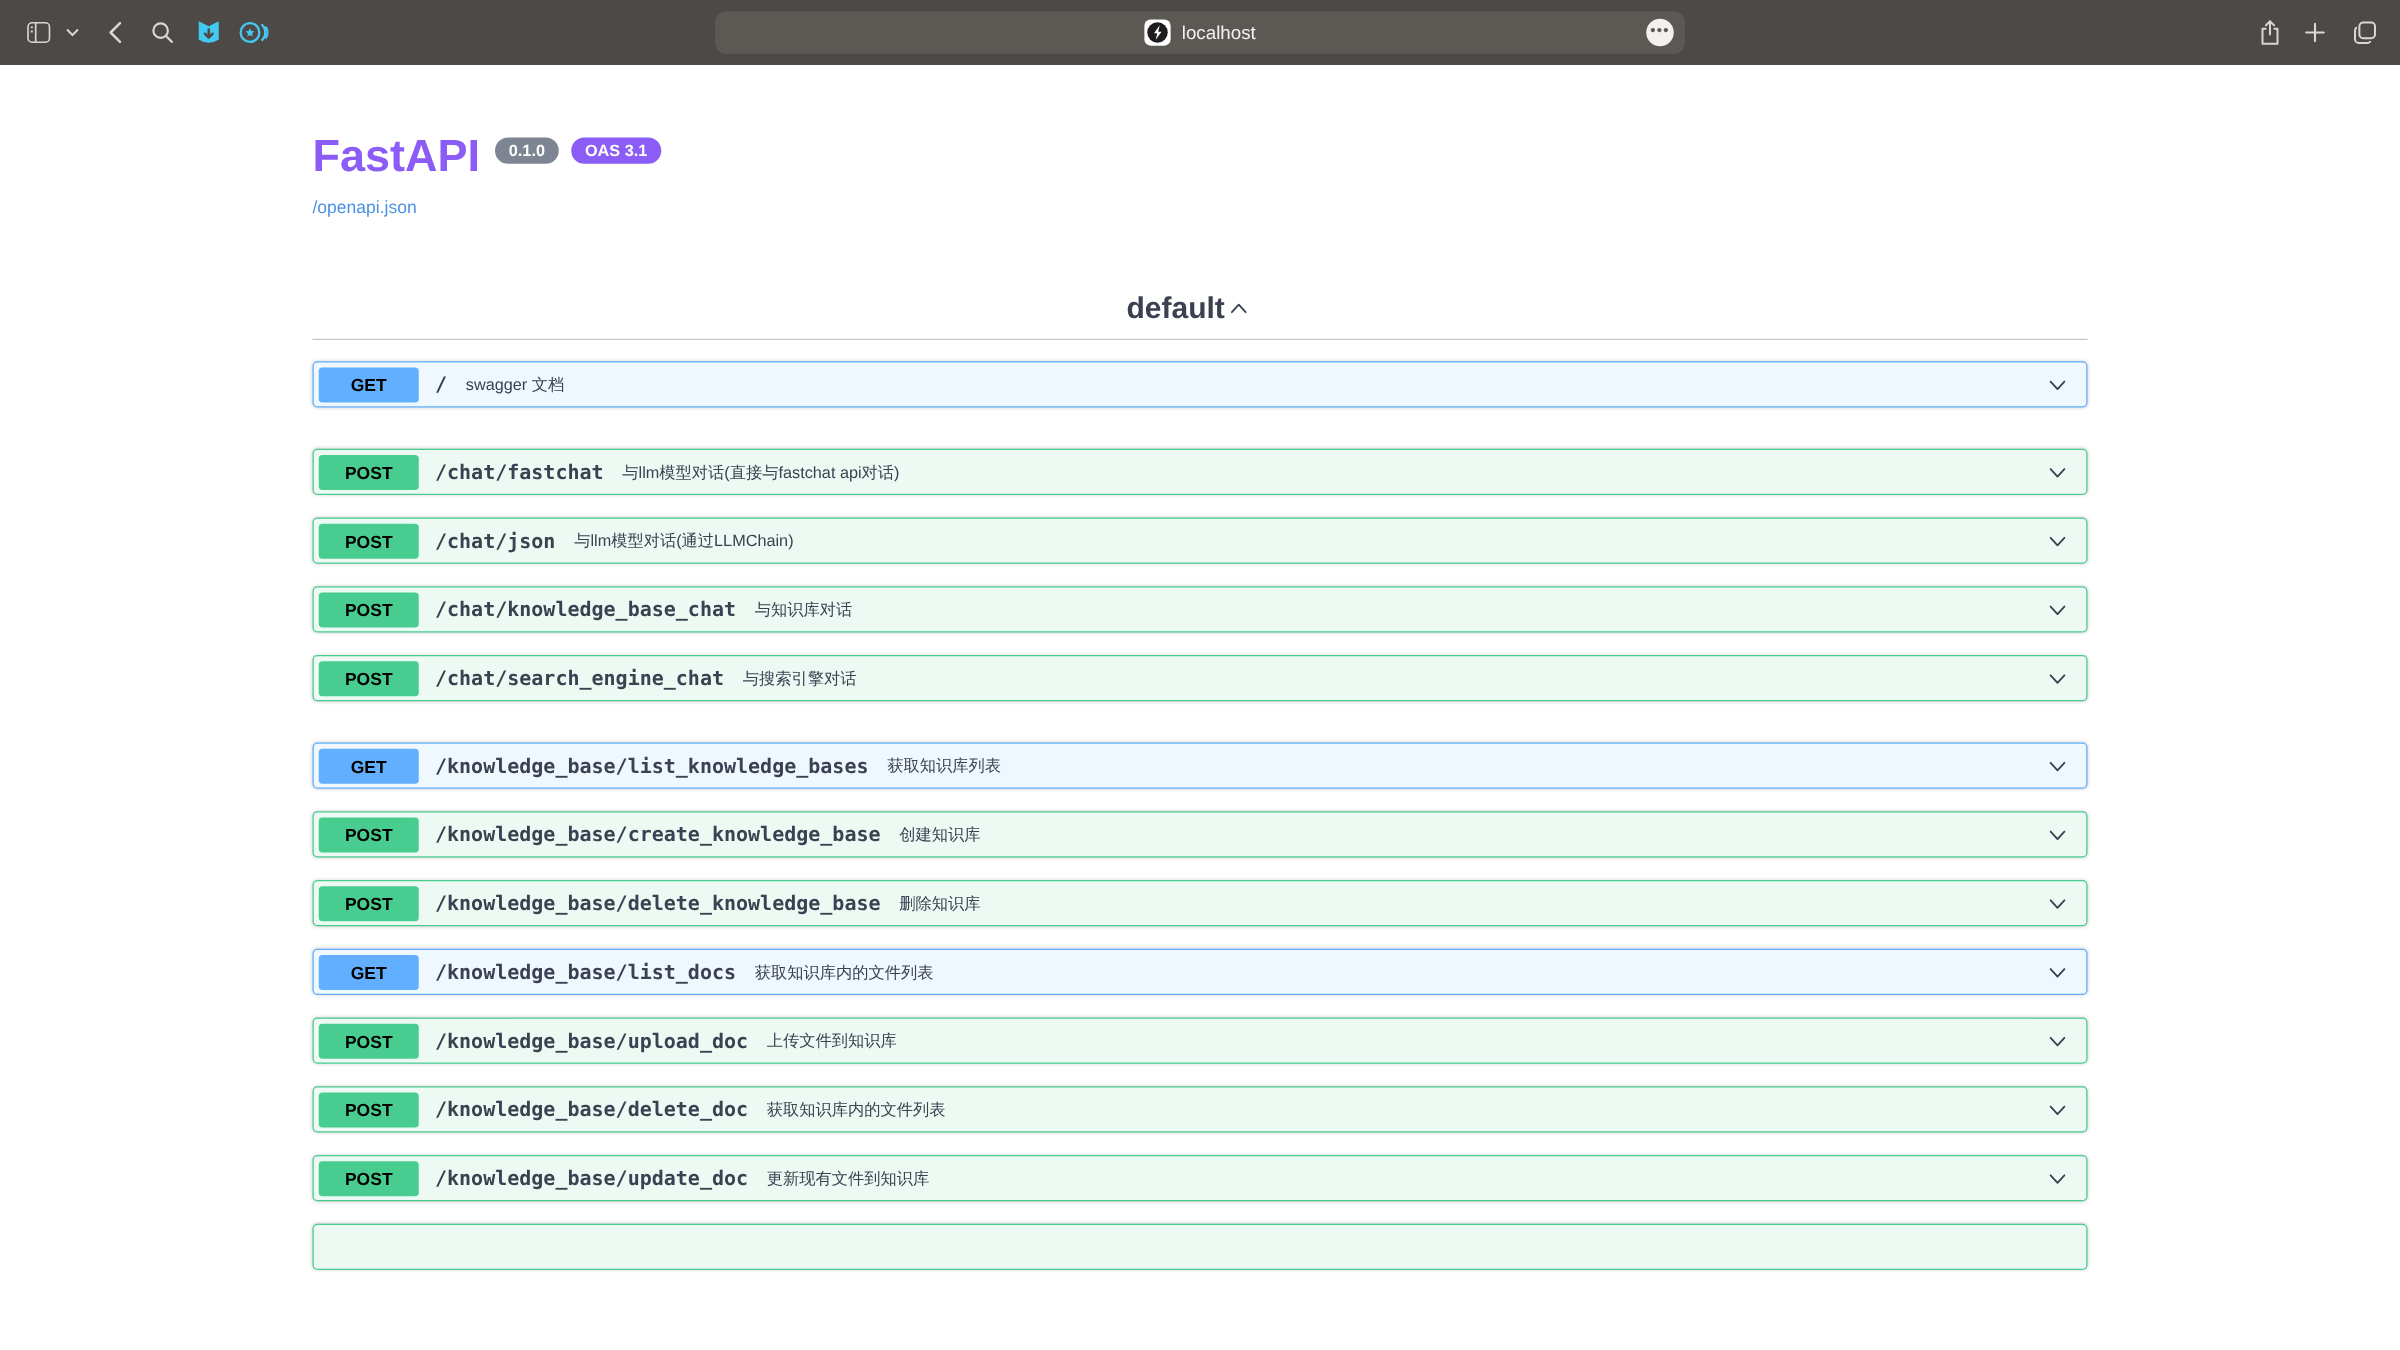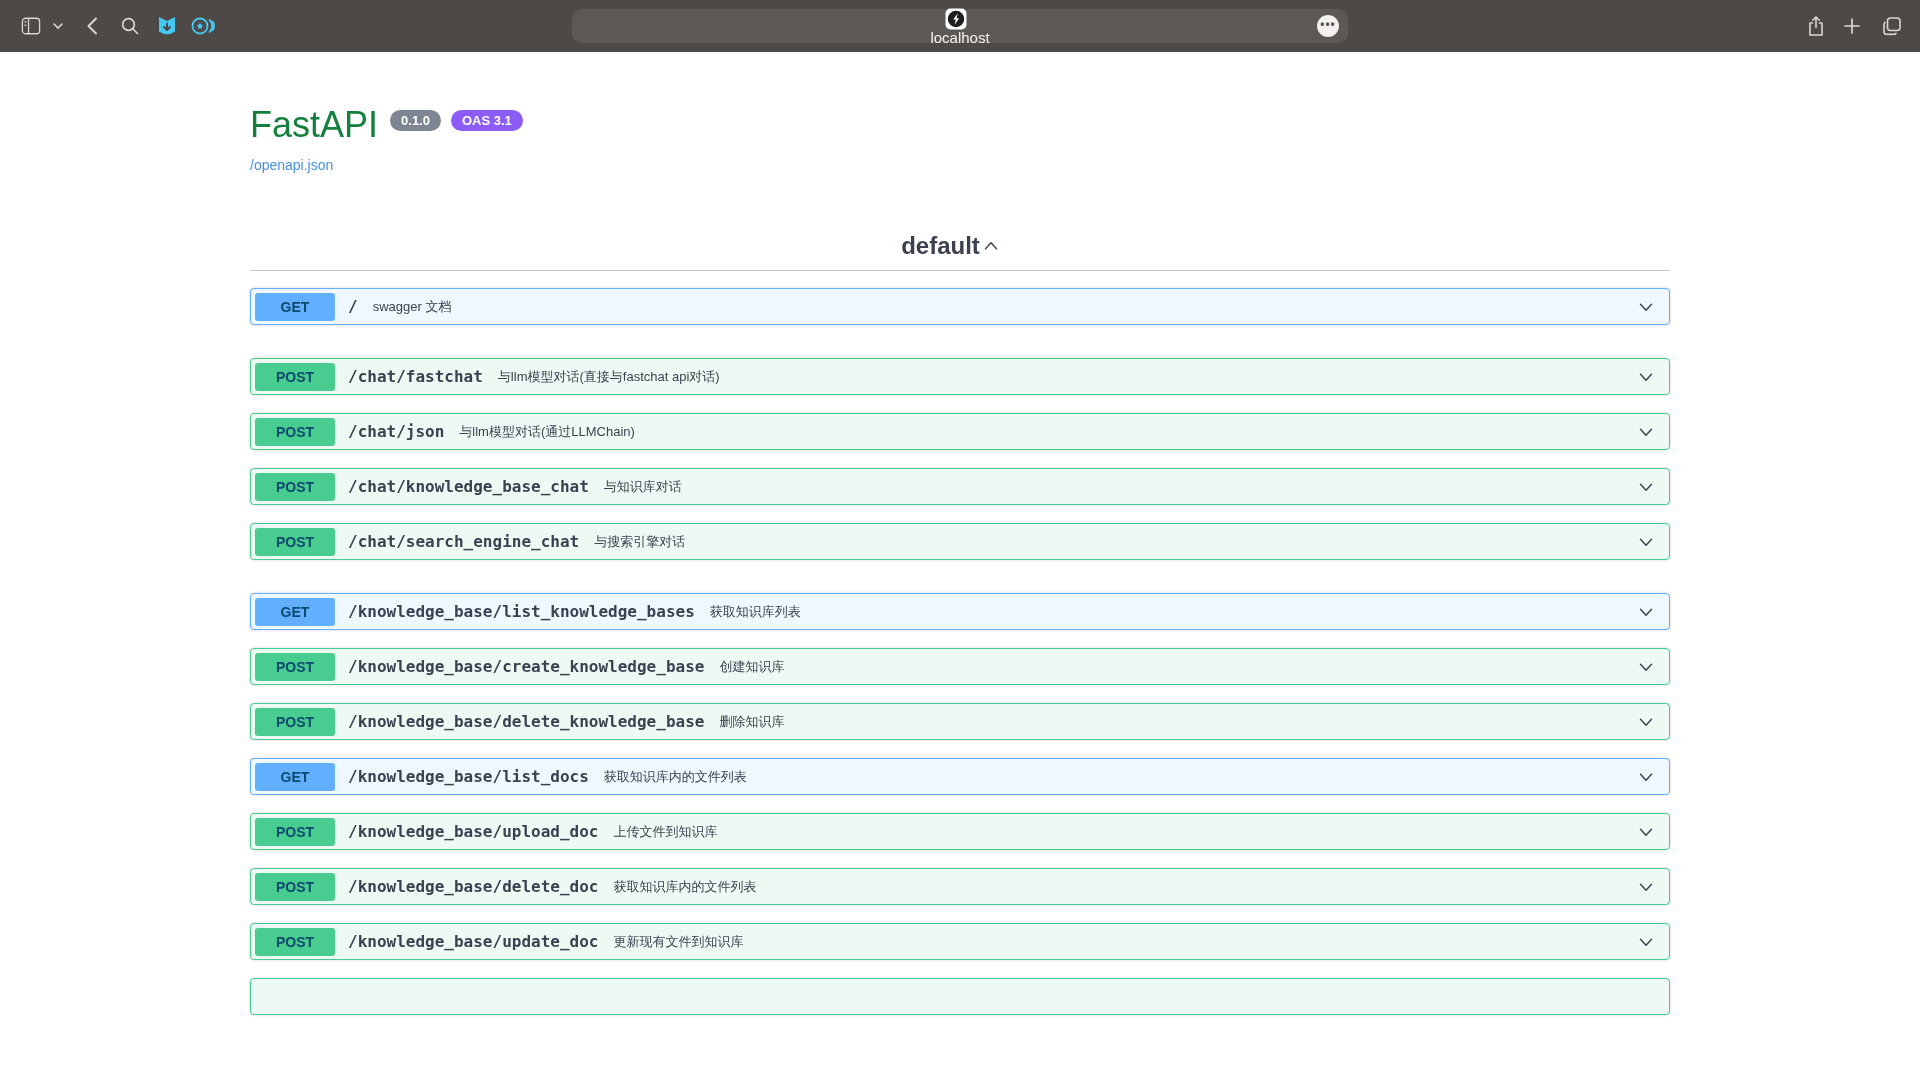--- a/index.html
+++ b/index.html
@@ -11,54 +11,53 @@
   
   .toolbar{
     position:relative;height:52px;background:#4d4946;
   }
   .tb-item{position:absolute;top:50%;transform:translate(-50%,-50%);display:flex;align-items:center;justify-content:center;cursor:default}
   .tb-btn{cursor:pointer}
   .addressbar{
     position:absolute;left:572px;top:9px;width:776px;height:34px;
     background:#5c5854;border-radius:9px;display:flex;align-items:center;justify-content:center;
     cursor:text;
-    flex-direction:column;
   }
   .addressbar .fav{width:22px;height:22px;margin-right:8px;flex:0 0 auto}
   .addressbar .url{color:#f4f3f2;font-size:15px;line-height:1}
   .pill-more{
     position:absolute;right:9px;top:50%;transform:translateY(-50%);
     width:22px;height:22px;border-radius:50%;background:#f2f1ef;
     display:flex;align-items:center;justify-content:center;cursor:pointer;
   }
   .pill-more span{color:#5c5854;font-size:12px;font-weight:bold;letter-spacing:1px;line-height:1;margin-top:-4px}
   
   .page{height:1028px;background:#fff;overflow:hidden}
   .container{width:1420px;margin:0 auto;padding-top:53px}
   .info-title{display:flex;align-items:flex-start;gap:12px;margin:0}
-  .info-title .t{font-size:36px;font-weight:normal;color:#15803d;line-height:1.1}
+  .info-title .t{font-size:36px;font-weight:bold;color:#8b5cf6;line-height:1.1}
   .badges{display:flex;gap:10px;margin-top:5px}
   .badge{color:#fff;font-size:13px;font-weight:bold;padding:4px 11px;border-radius:20px;line-height:1}
   .spec-link{display:inline-block;margin-top:12px;font-size:14px;text-decoration:none;cursor:pointer}
   #sections{margin-top:48px}
   .tag-section{margin-bottom:16px}
   .tag-header{
     display:flex;justify-content:center;align-items:center;
     padding:10px 27px 10px 10px;border-bottom:1px solid rgba(59,65,81,.3);cursor:pointer;
   }
   .tag-title{font-size:24px;font-weight:bold;color:#3b4151;margin:0;line-height:1.2}
   .endpoints{padding-top:17px;display:flex;flex-direction:column;gap:18px}
   .op-row{
     height:37px;box-sizing:border-box;border:1px solid;border-radius:4px;
     display:flex;align-items:center;padding:0 12px 0 4px;
     box-shadow:0 0 3px rgba(0,0,0,.19);cursor:pointer;
   }
   .method{
     min-width:80px;text-align:center;padding:7px 0;border-radius:3px;
-    color:#0c4a6e;font-weight:bold;font-size:14px;line-height:1;flex:0 0 auto;
+    color:#000000;font-weight:bold;font-size:14px;line-height:1;flex:0 0 auto;
   }
   .path{
     font-family:"DejaVu Sans Mono",monospace;font-weight:bold;font-size:16px;
     color:#3b4151;margin-left:13px;white-space:nowrap;
   }
   .summary{font-size:13px;color:#3b4151;margin-left:15px;white-space:nowrap}
   .row-chevron{margin-left:auto;display:flex;align-items:center}
   svg{display:block}
 </style>
 </head>

